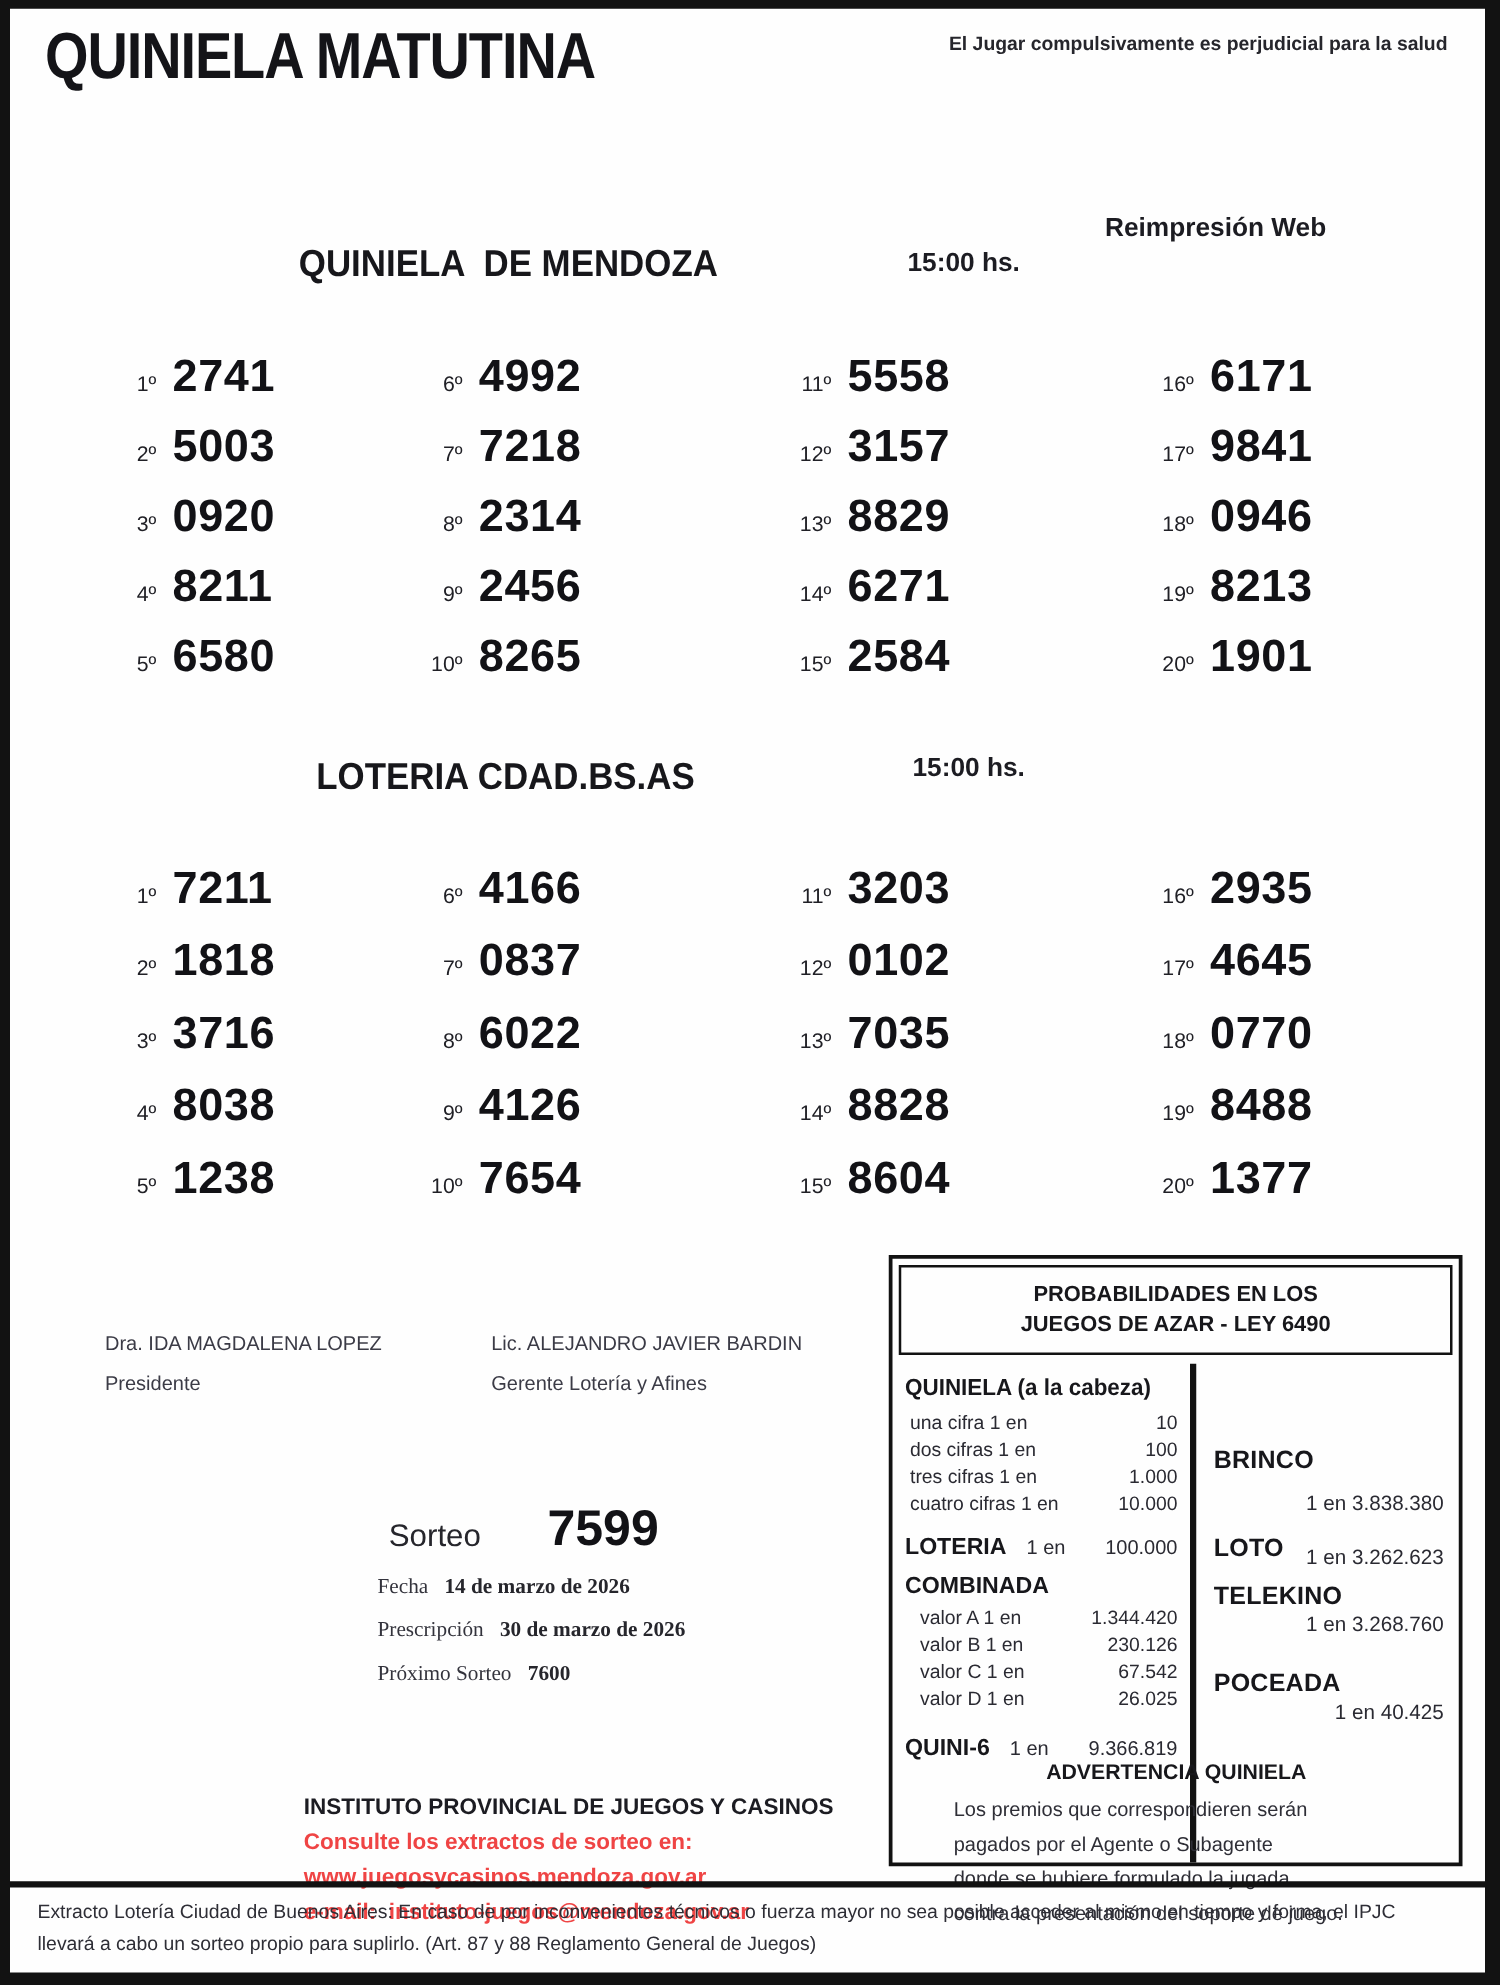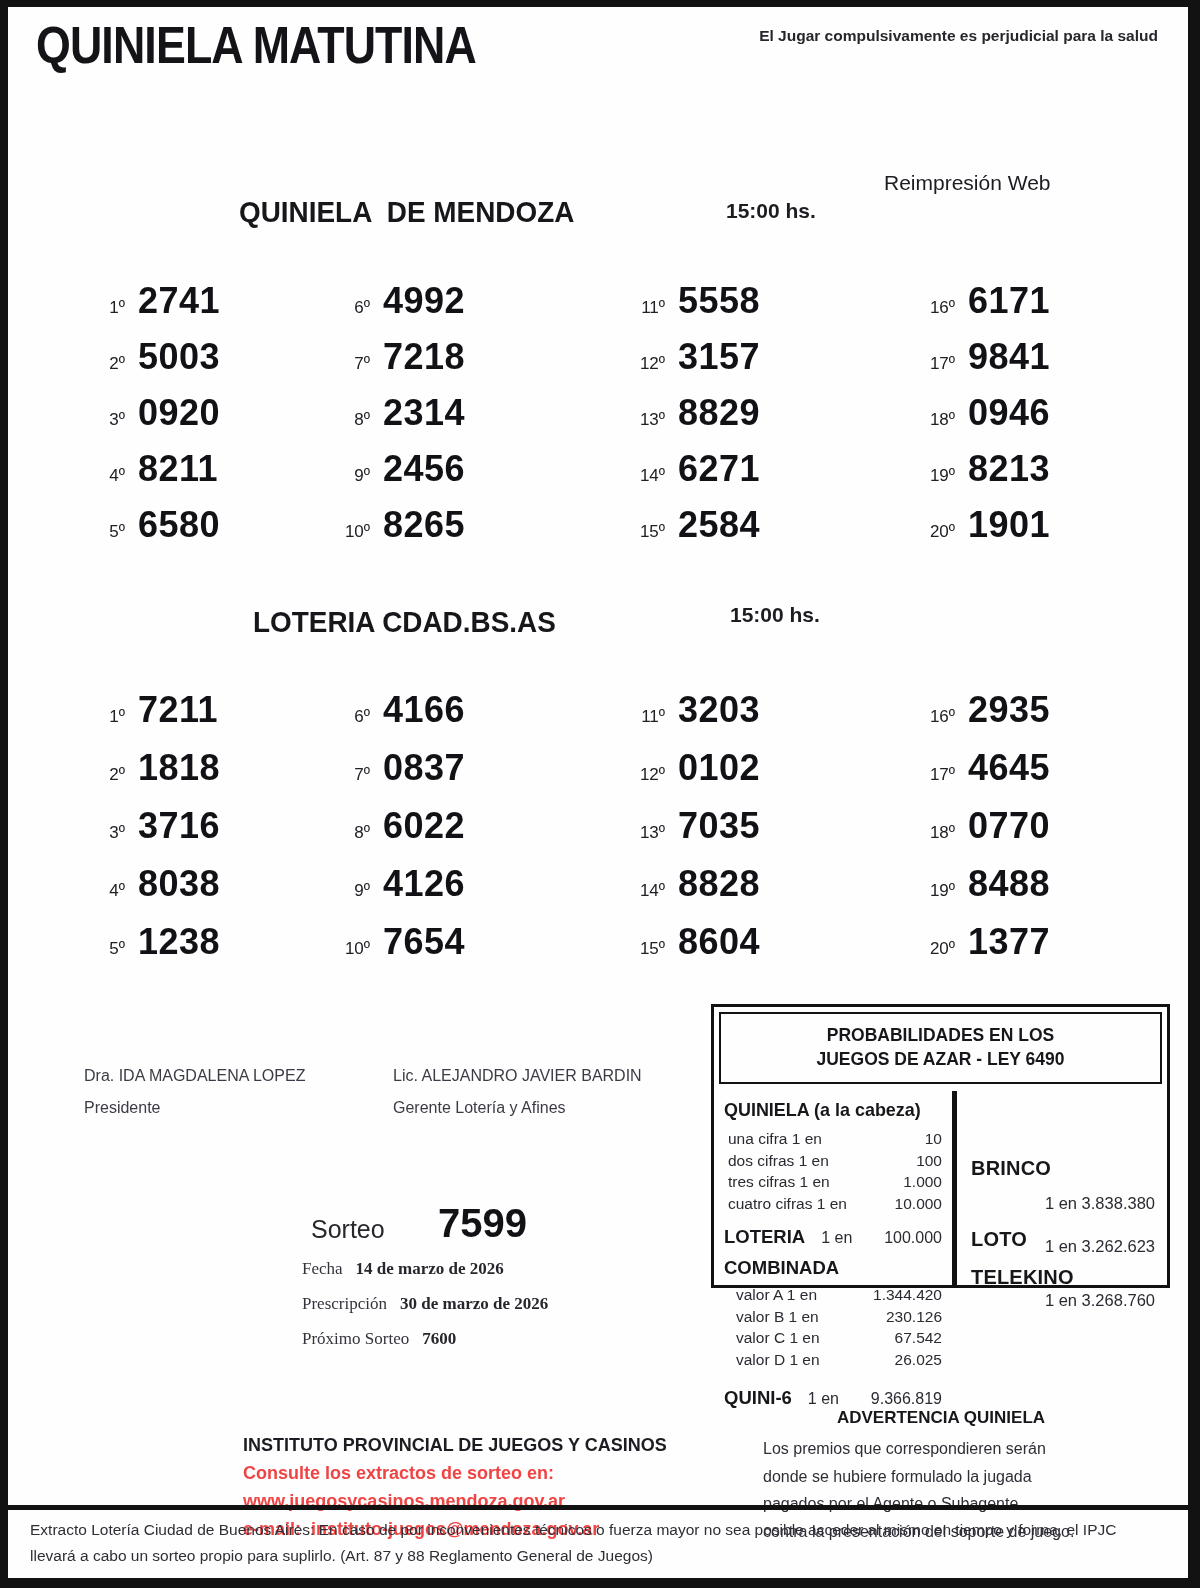--- a/index.html
+++ b/index.html
@@ -20,36 +20,36 @@
   }
   .health{
     position:absolute;right:30px;top:20px;font-size:15.5px;font-weight:bold;color:#26262c;
   }
   .abs{position:absolute;}
   .sec-title{
     font-size:30px;font-weight:bold;transform:scaleX(.93);transform-origin:left top;
     white-space:pre;color:#17171b;
   }
   .sec-time{font-size:21px;font-weight:bold;color:#1c1c22;}
-  .reprint{font-size:21px;font-weight:normal;color:#1c1c22;}
+  .reprint{font-size:21px;font-weight:bold;color:#1c1c22;}
   .grid{position:absolute;left:45px;right:18px;}
   .grid-row{display:grid;grid-template-columns:245px 295px 290px 1fr;align-items:center;}
   .g1 .grid-row{height:56px;}
   .g2 .grid-row{height:58px;}
   .cell{display:flex;align-items:baseline;}
   .pos{width:72px;text-align:right;font-size:17px;color:#202026;flex:none;}
   .num{margin-left:13px;font-size:36px;font-weight:bold;letter-spacing:.5px;color:#121216;}
   .official{font-size:16px;color:#3b3b46;margin-top:20px;}
   .official .role{margin-top:14px;}
   .sorteo-label{font-size:25px;color:#26262c;}
   .sorteo-num{font-size:40px;font-weight:bold;color:#121216;}
   .draw-row{font-size:17px;color:#33333c;margin-bottom:15px;}
   .draw-row .val{font-weight:bold;margin-left:13px;color:#26262c;}
   .prob{
-    position:absolute;left:703px;top:997px;width:459px;height:284px;
+    position:absolute;left:703px;top:997px;width:459px;height:489px;
     border:3px solid #121212;box-sizing:border-box;background:#fefefe;
   }
   .prob-header{
     margin:5px;border:2px solid #121212;padding:9px 4px 11px;
     text-align:center;font-weight:bold;font-size:17.5px;line-height:24px;color:#17171b;
   }
   .prob-body{position:absolute;top:84px;bottom:0;left:0;right:0;display:flex;}
   .prob-left{width:243px;border-right:5px solid #121212;box-sizing:border-box;padding:8px 10px 6px 10px;}
   .prob-right{flex:1;box-sizing:border-box;padding:6px 12px 6px 14px;}
   .ql-head{font-weight:bold;font-size:18.5px;margin-bottom:7px;transform:scaleX(.97);transform-origin:left top;white-space:pre;color:#17171b;}
@@ -359,30 +359,34 @@
           <span class="godds">1 en 3.838.380</span>
         </div>
         <div class="game-row gr-loto">
           <span class="gname">LOTO</span>
           <span class="godds">1 en 3.262.623</span>
         </div>
         <div class="game-row gr-telekino">
           <span class="gname">TELEKINO</span>
           <span class="godds full">1 en 3.268.760</span>
         </div>
+        <div class="game-row gr-poceada">
+          <span class="gname">POCEADA</span>
+          <span class="godds">1 en 40.425</span>
+        </div>
       </div>
     </div>
   </div>
 
   <div class="adv">
     <div class="adv-title">ADVERTENCIA QUINIELA</div>
     <div class="adv-lines">
       <div>Los premios que correspondieren serán</div>
+      <div>pagados por el Agente o Subagente</div>
       <div>donde se hubiere formulado la jugada</div>
-      <div>pagados por el Agente o Subagente</div>
       <div>contra la presentación del soporte de juego.</div>
     </div>
   </div>
 
   <div class="inst">
     <div class="inst-name">INSTITUTO PROVINCIAL DE JUEGOS Y CASINOS</div>
     <div class="inst-line">Consulte los extractos de sorteo en:</div>
     <div class="inst-line">www.juegosycasinos.mendoza.gov.ar</div>
     <div class="inst-line">
       <span class="lbl">e-mail:</span><span>instituto-juegos@mendoza.gov.ar</span>

